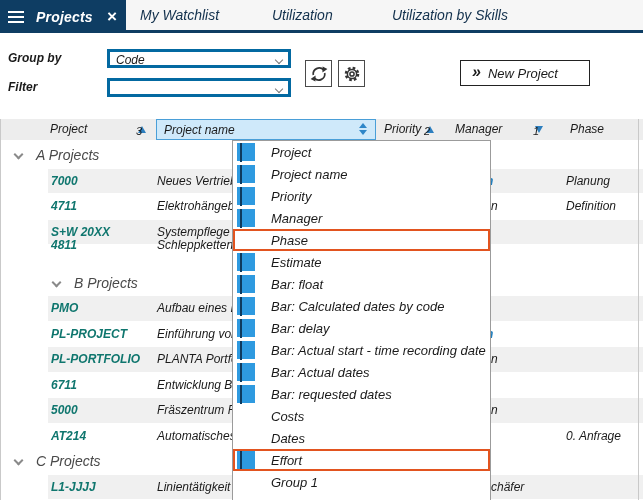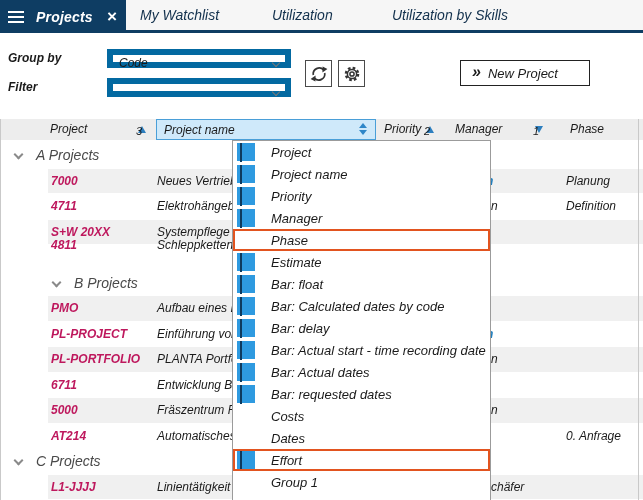--- a/index.html
+++ b/index.html
@@ -14,21 +14,21 @@
               display:flex;align-items:center;color:#fff;}
   .burger{width:16px;height:12px;margin-left:8px;display:flex;flex-direction:column;justify-content:space-between;}
   .burger i{display:block;height:2px;background:#fff;}
   .tab-active .lbl{margin-left:12px;font-size:14px;font-weight:bold;letter-spacing:.2px;}
   .tab-close{margin-left:14px;font-size:17px;font-weight:bold;line-height:1;cursor:default;}
   .tab{position:absolute;top:0;height:30px;line-height:30px;font-size:14px;color:#13314d;}
   .t1{left:140px;} .t2{left:272px;} .t3{left:392px;}
 
   
   .fldlbl{position:absolute;left:8px;font-size:12px;font-weight:bold;}
-  .sel{position:absolute;left:107px;width:184px;height:19px;background:#fff;border:6px solid #0369a1;
+  .sel{position:absolute;left:107px;width:184px;height:19px;background:#fff;border:3px solid #0369a1;
        font-size:12px;line-height:17px;padding-left:6px;}
   .sel .chev{position:absolute;right:6px;top:5px;width:6px;height:6px;border-right:1.5px solid #777;
              border-bottom:1.5px solid #777;transform:rotate(45deg);}
   .iconbtn{position:absolute;top:60px;width:27px;height:27px;border:1px solid #4a4a4a;background:#fff;
            display:flex;align-items:center;justify-content:center;}
   .newbtn{position:absolute;left:460px;top:60px;width:130px;height:26px;border:1px solid #222;background:#fff;
           display:flex;align-items:center;font-size:13px;}
   .newbtn .dbl{font-size:16px;font-weight:bold;margin:0 9px 2px 11px;letter-spacing:-2px;}
 
   
@@ -46,21 +46,21 @@
   .hsel .txt{position:absolute;left:7px;top:3px;font-size:12px;}
   .sortglyph{position:absolute;right:8px;top:4px;display:flex;flex-direction:column;gap:2px;align-items:center;}
   .sortglyph b{display:block;width:0;height:0;border-left:4px solid transparent;border-right:4px solid transparent;}
   .sortglyph .u{border-bottom:5px solid #2e86c8;}
   .sortglyph .d{border-top:5px solid #2e86c8;}
 
   
   .row{position:absolute;left:0;width:643px;height:25.5px;font-size:12px;}
   .row.shade::before{content:"";position:absolute;left:48px;right:0;top:0;bottom:1px;background:#f0f0f0;}
   .cell{position:absolute;top:5px;}
-  .c-code{left:51px;font-weight:bold;color:#be185d;}
+  .c-code{left:51px;font-weight:bold;color:#0f766e;}
   .c-name{left:157px;white-space:nowrap;}
   .c-mgr{left:491px;}
   .c-mgr.blue-frag{left:486px;color:#1f7dbd;font-weight:bold;}
   .c-phase{left:566px;}
   .grow{position:absolute;left:0;width:643px;height:25.5px;padding-left:17px;}
   .grow .chev{position:absolute;left:15px;top:8px;width:7px;height:7px;border-right:2px solid #8a8a8a;
               border-bottom:2px solid #8a8a8a;transform:rotate(45deg);}
   .grow .glabel{position:absolute;left:36px;top:4px;font-size:14px;color:#4a4a4a;}
 
   .vline-r{position:absolute;left:638px;top:119px;width:1px;height:381px;background:#c9c9c9;}

